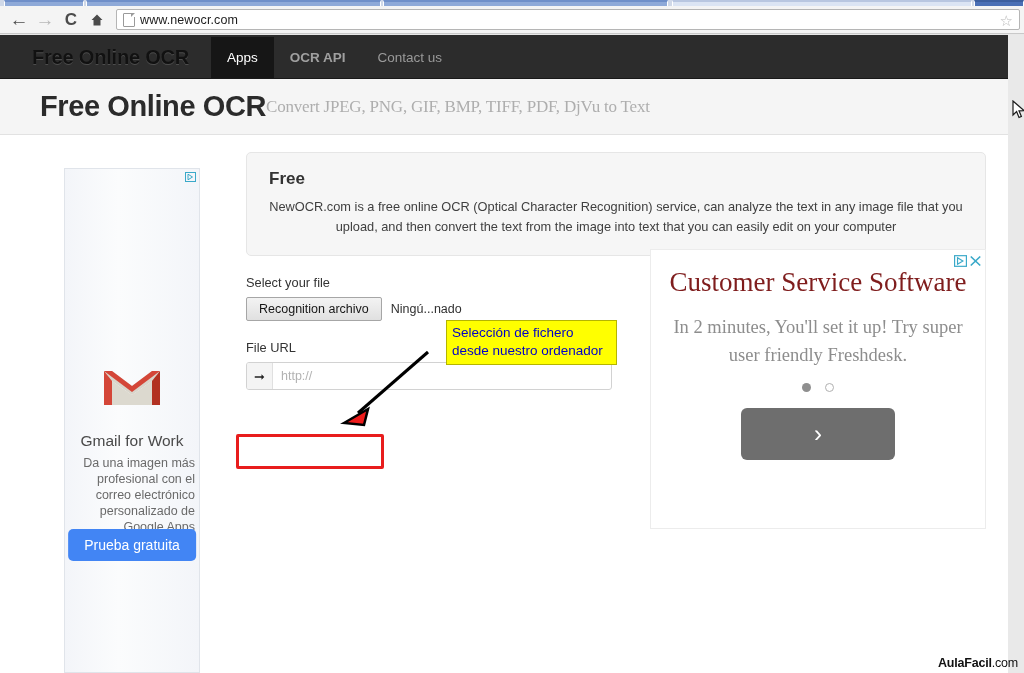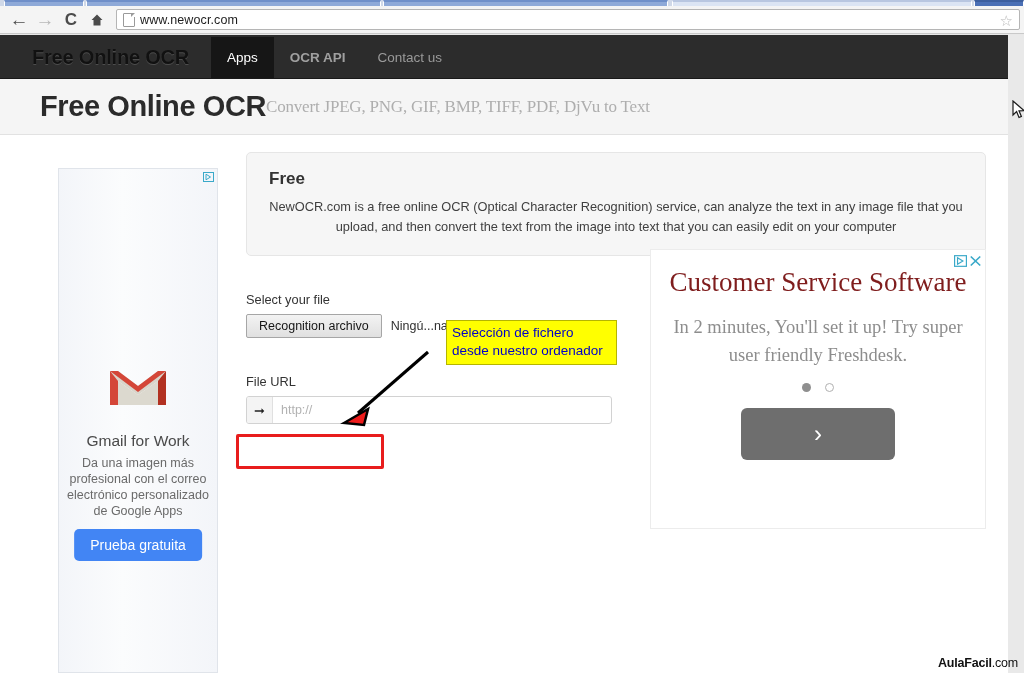--- a/index.html
+++ b/index.html
@@ -102,59 +102,59 @@
   }
   .page-subtitle {
     font-size: 17px; color:#aeaeae; letter-spacing:-0.2px;font-family:Liberation Serif, serif;
   }
 
   
   .content { position:relative; width:1008px; height: 538px; background:#ffffff;}
 
   
   .ad-left {
-    position:absolute; left:58px; top:33px;
-    width:160px; height:505px;
+    position:absolute; left:64px; top:33px;
+    width:136px; height:505px;
     background: linear-gradient(to right,#f3f5f9 0%, #fbfcfd 40%, #f3f5f9 100%);
     border:1px solid #e0e4ea;
     overflow:hidden;
   }
   .adchoice {
     position:absolute; right:2px; top:2px;
     width:13px; height:12px;
     display:flex; align-items:center; justify-content:center;
     color:#3aa9c9; font-size:10px; line-height:1;
   }
   .adchoice svg { display:block; }
   .gmail-logo { position:absolute; left:50%; top:196px; transform:translateX(-50%); }
   .ad-title {
     position:absolute; left:0; right:0; top:263px; text-align:center;
     font-size:15.5px; color:#4a4a4a;
   }
   .ad-body {
-    position:absolute; left:4px; right:4px; top:286px; text-align:center;
+    position:absolute; left:4px; right:4px; top:286px; text-align:right;
     font-size:12.5px; color:#6a6a6a; line-height:16px;
   }
   .ad-cta {
     position:absolute; left:50%; transform:translateX(-50%); top:360px;
     background:#4285f4; color:#ffffff; font-size:14px;
     padding:8px 16px; border-radius:5px; white-space:nowrap;
   }
 
   
   .main { position:absolute; left:246px; top:17px; width:740px;}
 
   .about {
     background:#f6f6f6; border:1px solid #e6e6e6; border-radius:5px;
     padding: 16px 22px 18px 22px; width:740px;
   }
   .about h2 { margin:0 0 8px 0; font-size:17px; color:#333333; font-weight:bold;}
   .about p { margin:0; font-size:12.8px; color:#404040; line-height:20px;text-align:center;}
 
-  .field-label { font-size:12.8px; color:#333333; margin-top:36px; }
+  .field-label { font-size:12.8px; color:#333333; margin-top:19px; }
 
   .filerow { display:flex; align-items:center; margin-top:7px; }
   .filebtn {
     background: linear-gradient(to bottom,#f3f3f3,#e0e0e0);
     border:1px solid #a6a6a6; border-radius:2px;
     font-size:12.5px; color:#161616;
     padding: 4px 12px; font-family:"Liberation Sans",sans-serif;
   }
   .filename { font-size:12.5px; color:#303030; margin-left:9px; }
 

